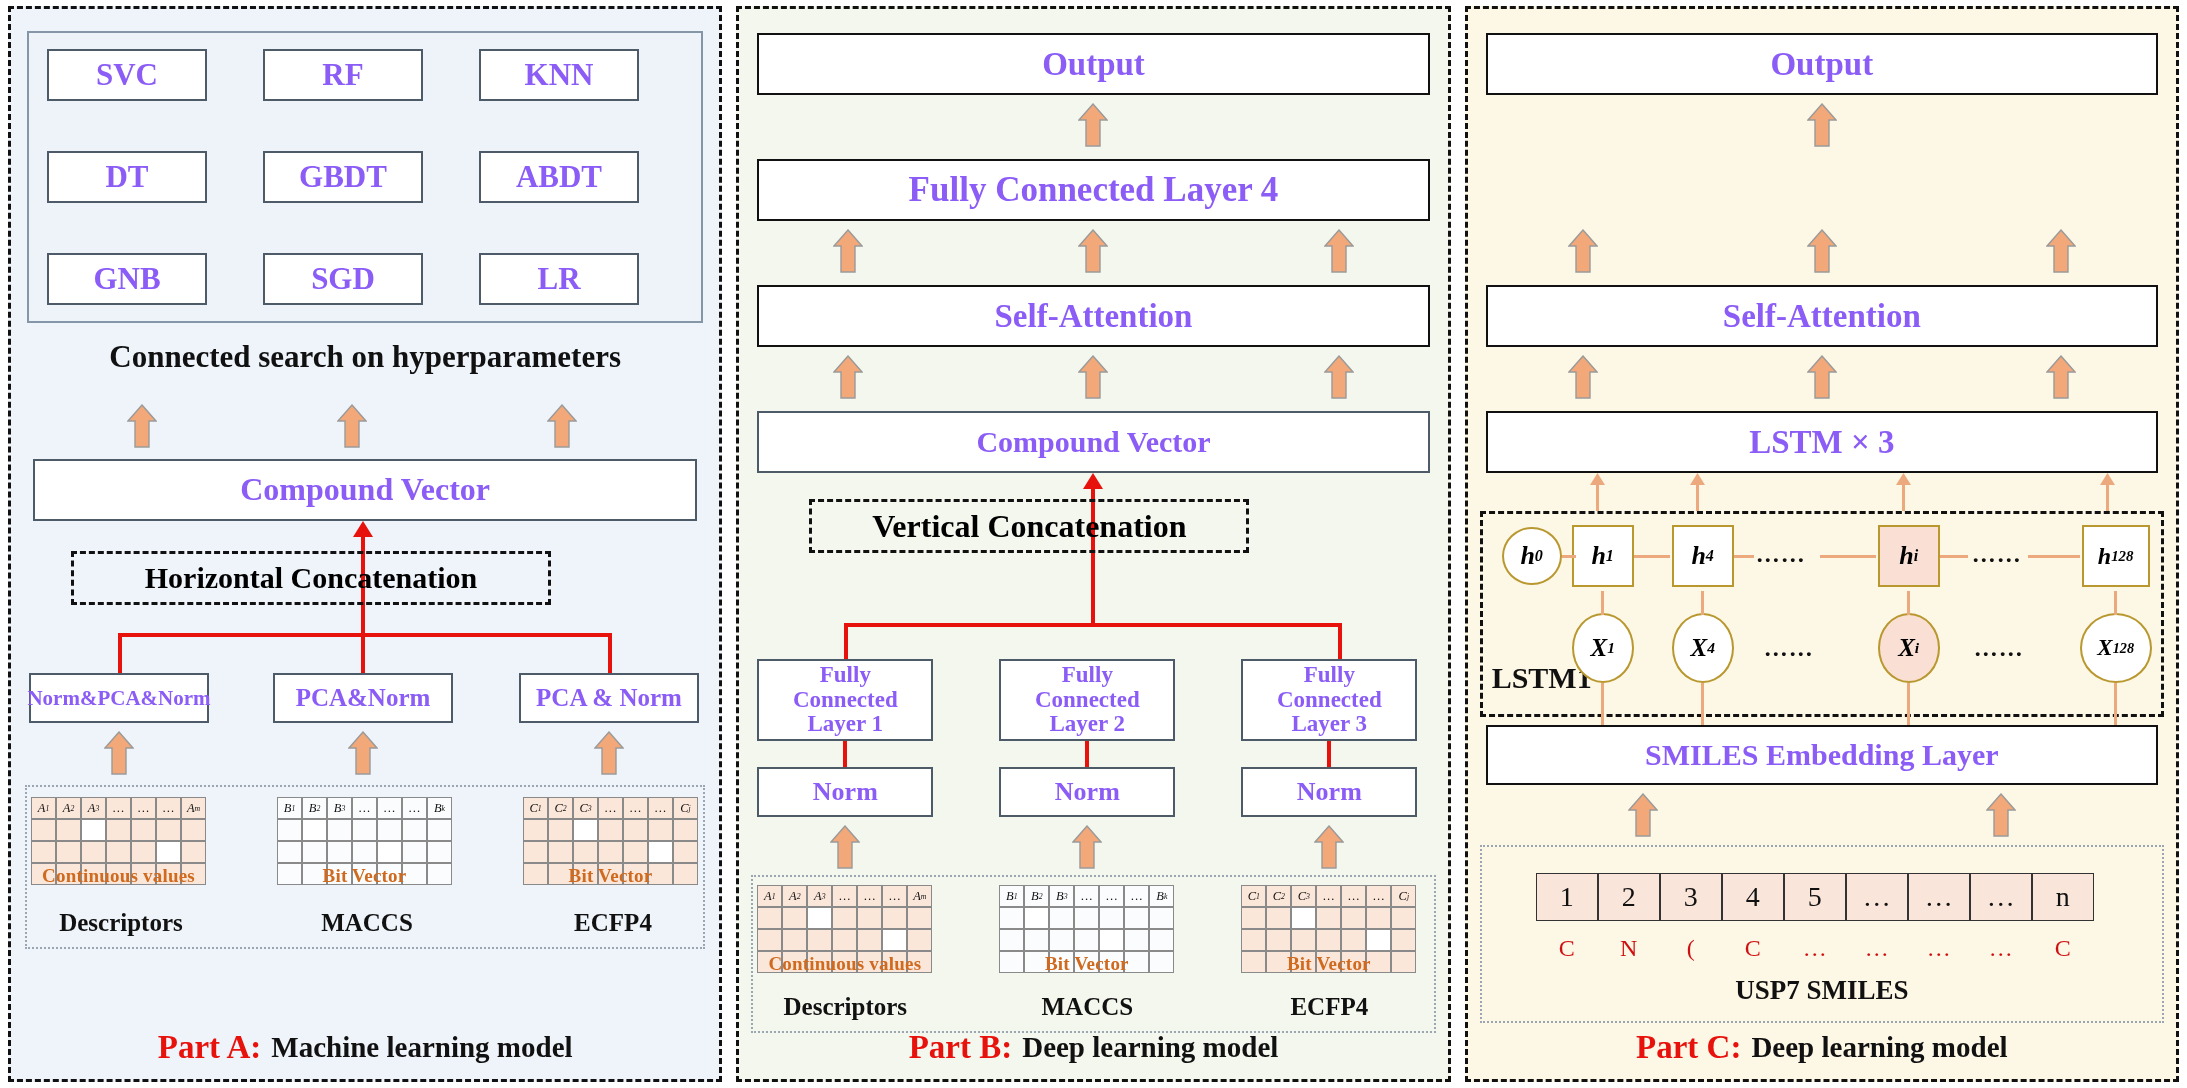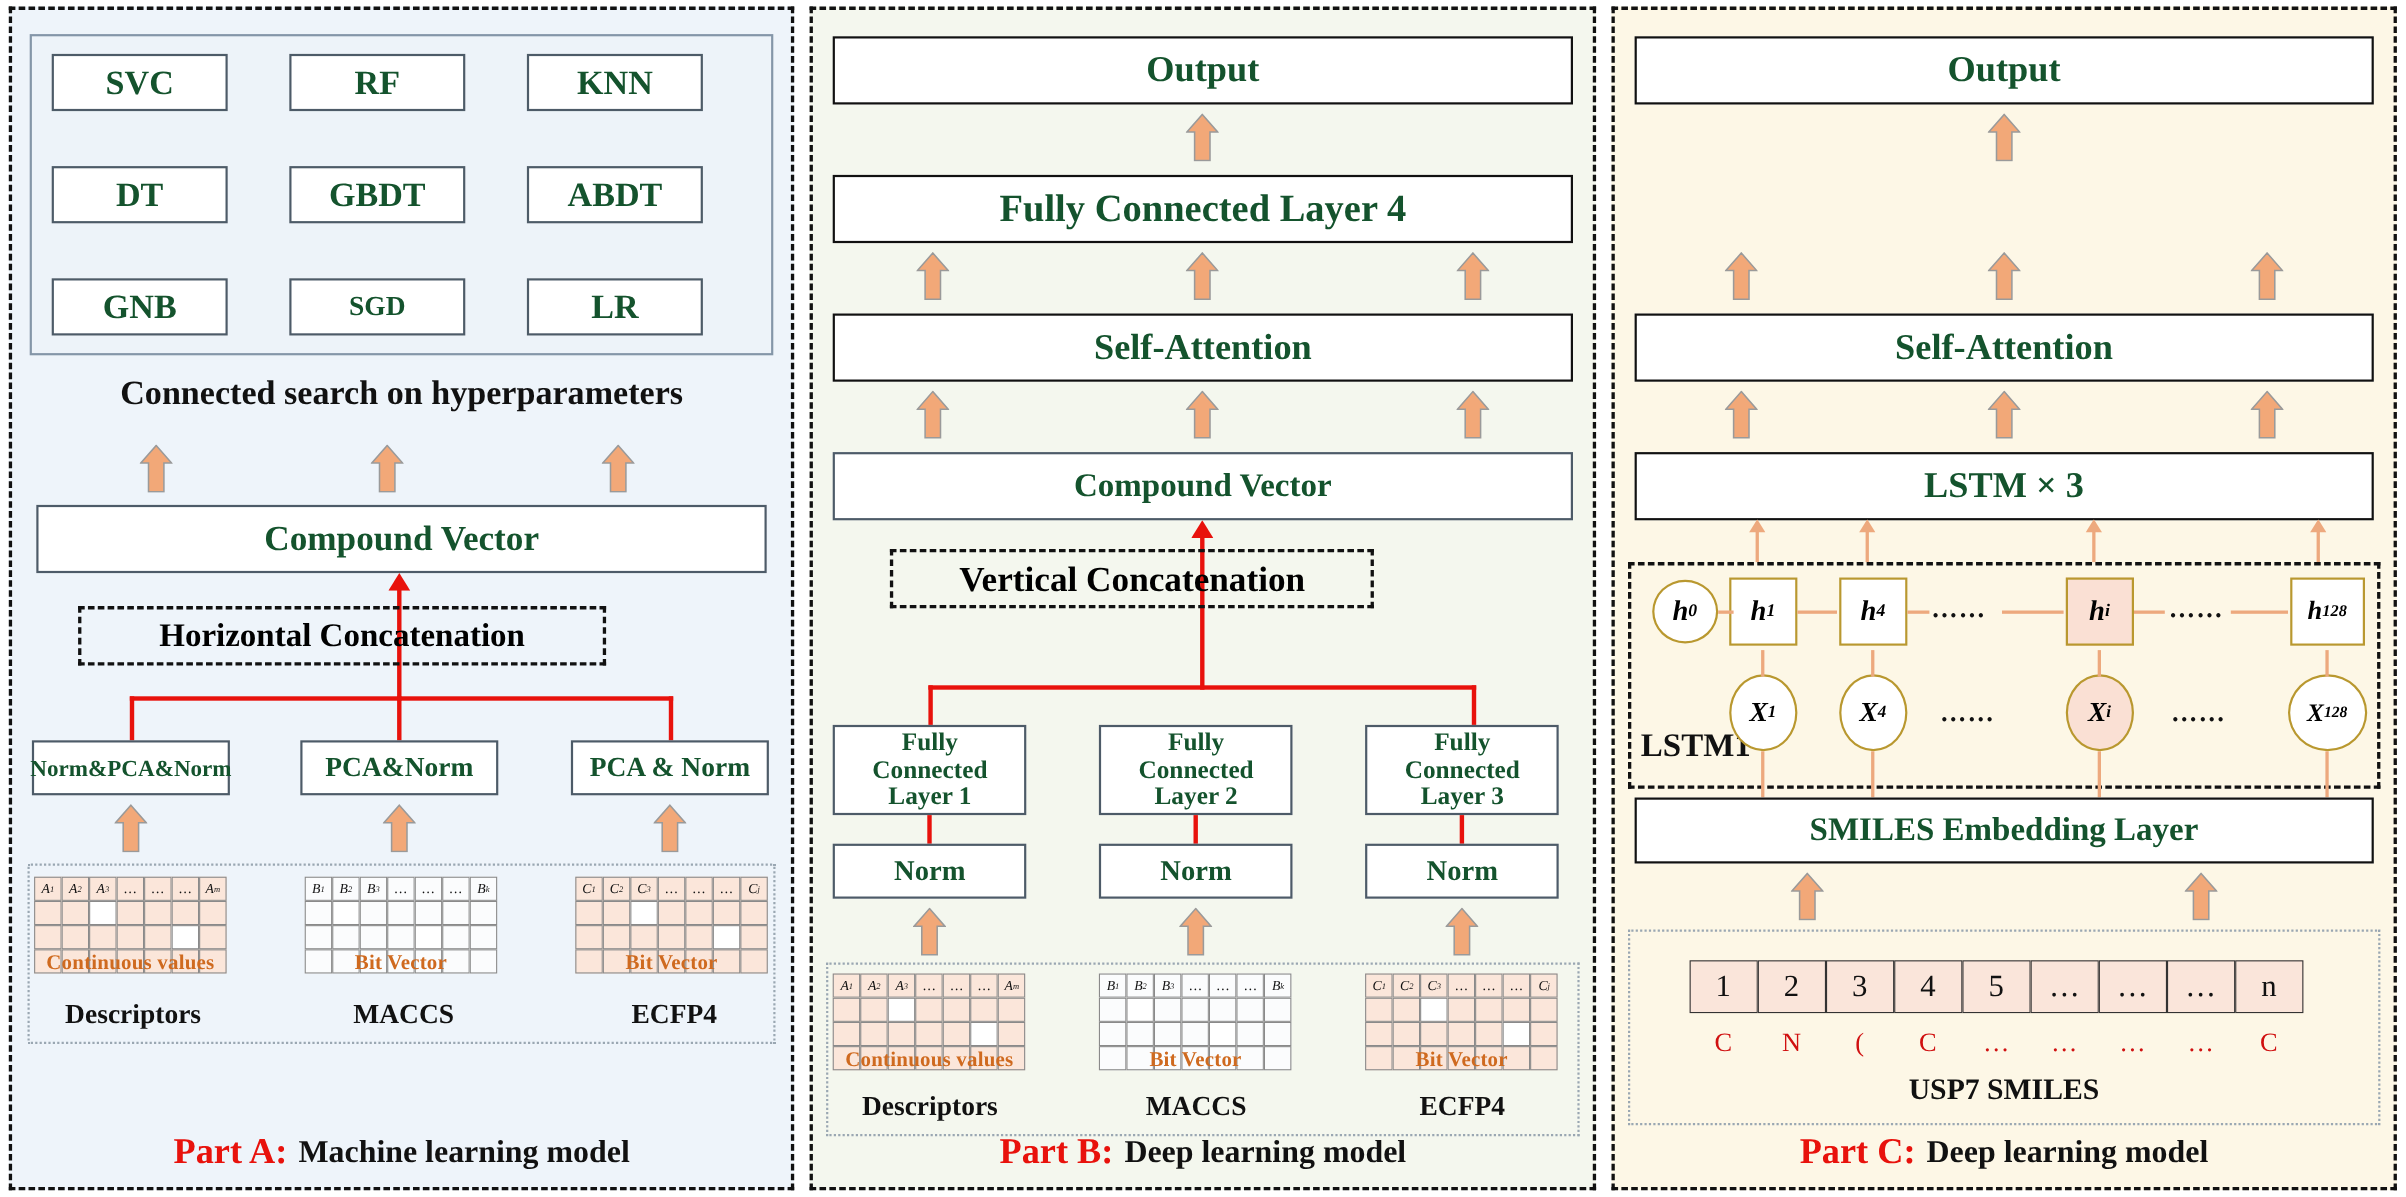--- a/index.html
+++ b/index.html
@@ -11,21 +11,21 @@
   .partB{background:#f4f7ee;}
   .partC{background:#fdf7e6;}
 
   .body{position:relative;flex:1;}
   .caption{height:64px;display:flex;align-items:center;justify-content:center;gap:10px;font-weight:bold;}
   .cap-red{color:#e8120c;font-size:33px;font-weight:bold;}
   .cap-blk{color:#111;font-size:29px;font-weight:bold;}
 
   .box{position:absolute;background:#fff;border:2.5px solid #4d5b68;box-sizing:border-box;
        display:flex;align-items:center;justify-content:center;text-align:center;
-       font-weight:bold;color:#14532d;line-height:1.06;}
+       font-weight:bold;color:#8b5cf6;line-height:1.06;}
   .box.blk{border-color:#111;}
   .dash{position:absolute;background:transparent;border:3px dashed #111;box-sizing:border-box;
         display:flex;align-items:center;justify-content:center;font-weight:bold;color:#000;}
 
   .panel{position:absolute;background:#edf3f9;border:2px solid #8496a8;box-sizing:border-box;}
 
   
   .fatarrow{position:absolute;width:30px;height:44px;}
   .fatarrow svg{display:block;}
 
@@ -71,21 +71,21 @@
 
       <div class="box" style="left:36px;top:40px;width:160px;height:52px;font-size:31px;">SVC</div>
       <div class="box" style="left:252px;top:40px;width:160px;height:52px;font-size:31px;">RF</div>
       <div class="box" style="left:468px;top:40px;width:160px;height:52px;font-size:31px;">KNN</div>
 
       <div class="box" style="left:36px;top:142px;width:160px;height:52px;font-size:31px;">DT</div>
       <div class="box" style="left:252px;top:142px;width:160px;height:52px;font-size:31px;">GBDT</div>
       <div class="box" style="left:468px;top:142px;width:160px;height:52px;font-size:31px;">ABDT</div>
 
       <div class="box" style="left:36px;top:244px;width:160px;height:52px;font-size:31px;">GNB</div>
-      <div class="box" style="left:252px;top:244px;width:160px;height:52px;font-size:25px;">SGD</div>
+      <div class="box" style="left:252px;top:244px;width:160px;height:52px;font-size:31px;">SGD</div>
       <div class="box" style="left:468px;top:244px;width:160px;height:52px;font-size:31px;">LR</div>
 
       <div style="position:absolute;left:16px;top:330px;width:calc(100% - 32px);text-align:center;font-size:31px;font-weight:bold;color:#111;">Connected  search on hyperparameters</div>
 
       <div class="fatarrow" style="left:116px;top:395px;">
         <svg width="30" height="44" viewBox="0 0 30 44">
             <polygon points="15,1 29,17 22,17 22,43 8,43 8,17 1,17" fill="#f2a878" stroke="#9a9a9a" stroke-width="1.4"></polygon>
           </svg>
       </div>
       <div class="fatarrow" style="left:326px;top:395px;">

